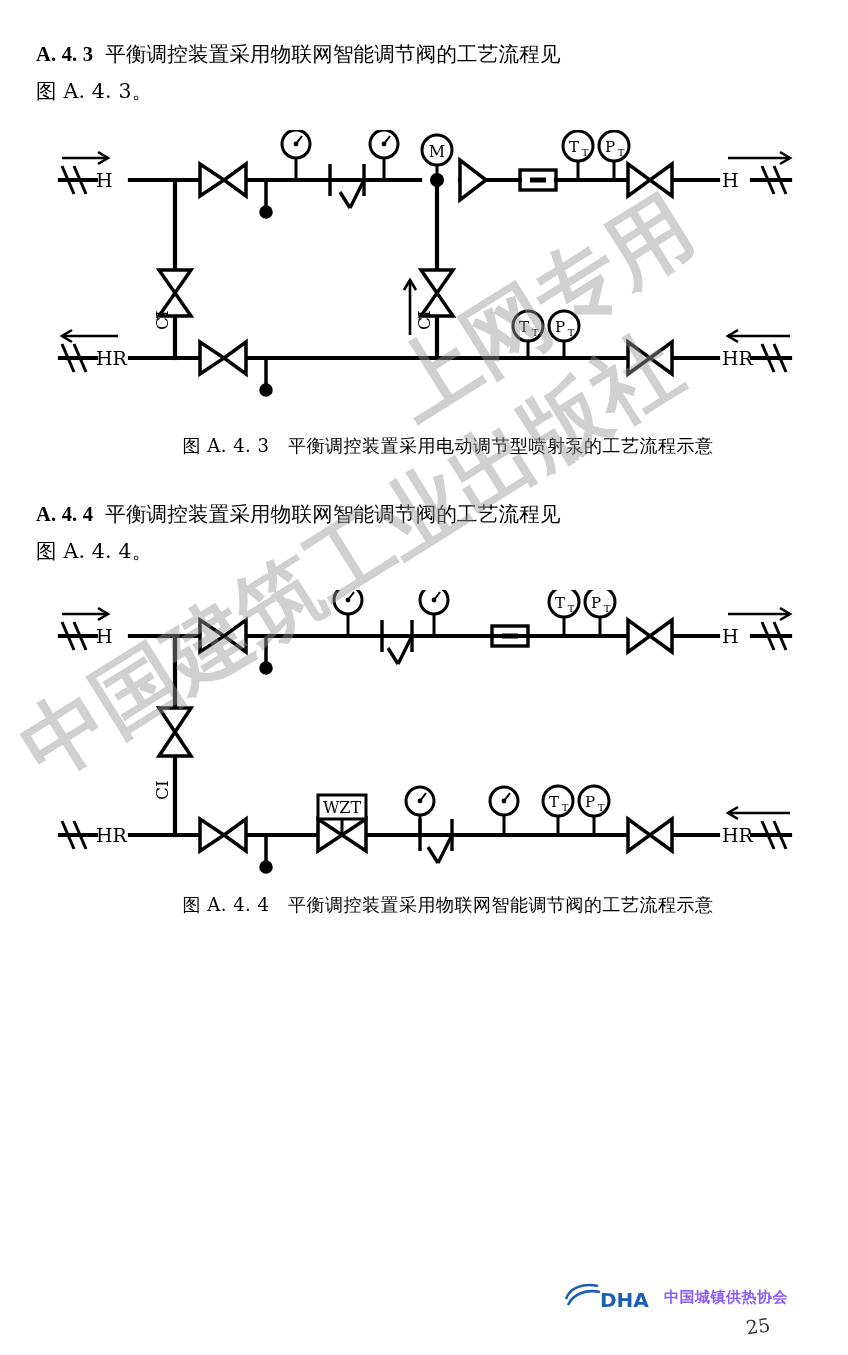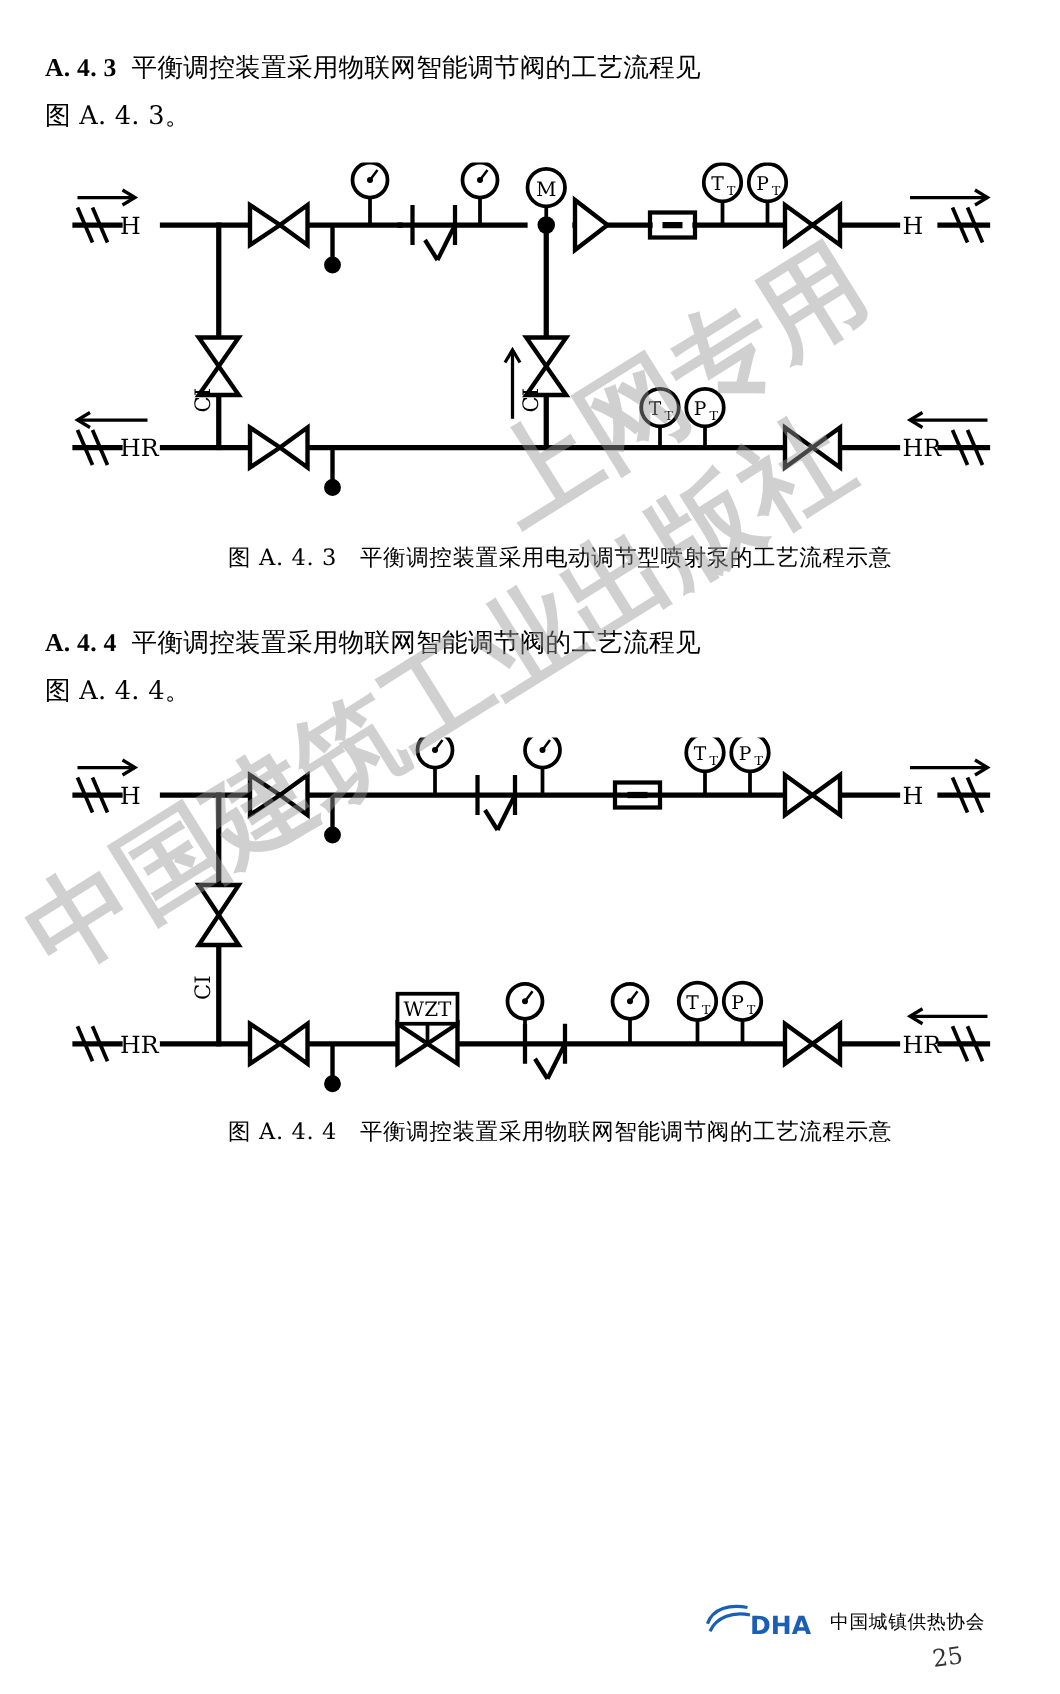--- a/index.html
+++ b/index.html
@@ -104,22 +104,22 @@
     position: absolute;
     right: 60px;
     bottom: 38px;
     display: flex;
     align-items: center;
     gap: 8px;
   }
   .logo-text {
     font-family: "DejaVu Sans", sans-serif;
     font-size: 15px;
-    color: #000000;
-    font-weight: normal;
+    color: #8b5cf6;
+    font-weight: bold;
     letter-spacing: 0.5px;
   }
   .page-num {
     position: absolute;
     right: 78px;
     bottom: 18px;
     font-size: 19px;
     font-family: "DejaVu Serif", serif;
     color: #333;
     transform: rotate(-8deg);

